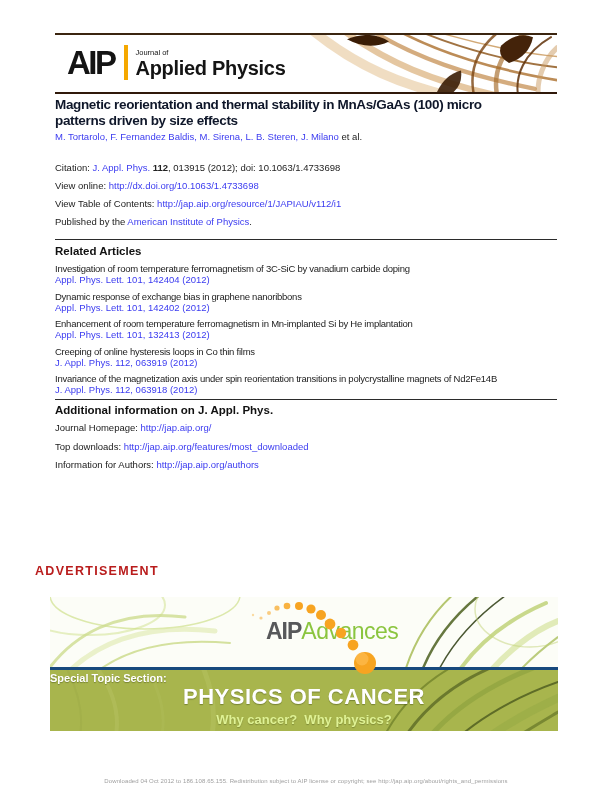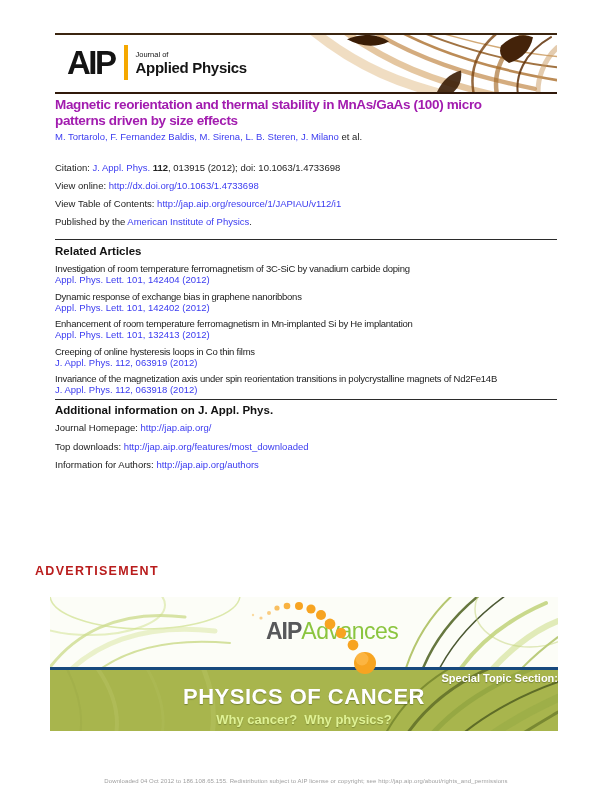--- a/index.html
+++ b/index.html
@@ -13,27 +13,27 @@
   
   .masthead {
     position:absolute; left:55px; top:33px; width:502px; height:57px;
     background:#fff; border-top:2px solid #3b2510; border-bottom:2px solid #30190a;
   }
   .masthead svg { position:absolute; left:0; top:0; width:100%; height:100%; }
   .logo { position:absolute; left:12px; top:10px; display:flex; align-items:center; }
   .logo-aip { font-size:33px; font-weight:bold; letter-spacing:-2.5px; color:#141414; line-height:1; }
   .logo-bar { width:4px; height:35px; background:var(--aip-bar-orange); margin:0 8px 0 9px; }
   .jof   { font-size:7.5px; font-weight:normal; color:#141414; margin-bottom:1px; }
-  .jtitle{ font-size:15px;  font-weight:bold; color:#141414; letter-spacing:-0.3px; line-height:1; }
+  .jtitle{ font-size:20px;  font-weight:bold; color:#141414; letter-spacing:-0.3px; line-height:1; }
 
   
   .title {
     position:absolute; left:55px; top:97px; width:500px; margin:0;
     font-size:13.5px; font-weight:bold; letter-spacing:-0.35px;
-    line-height:15.5px; color:#a21caf;
+    line-height:15.5px; color:#0f172a;
   }
   .authors { position:absolute; left:55px; top:131px; font-size:9.5px; color:#222; }
   .lnk { color:var(--link-blue); text-decoration:none; cursor:pointer; }
 
   .citeblock { position:absolute; left:55px; top:162px; font-size:9.5px; color:#222; }
   .citeblock p { margin:0 0 7px 0; line-height:11px; }
   .vol { font-weight:bold; }
 
   
   .rule { position:absolute; left:55px; width:502px; border:none; border-top:1.6px solid #2b2b2b; margin:0; }
@@ -58,21 +58,21 @@
   .adbanner { position:absolute; left:50px; top:597px; width:508px; height:134px; cursor:pointer; }
   .ad-top { position:absolute; left:0; top:0; width:508px; height:70px; background:#fcfdf7; overflow:hidden; }
   .ad-top svg { position:absolute; left:0; top:0; }
   .ad-line { position:absolute; left:0; top:70px; width:508px; height:3px; background:var(--ad-navy-line); }
   .ad-green { position:absolute; left:0; top:73px; width:508px; height:61px; background:var(--ad-green-band); overflow:hidden; }
   .ad-green svg { position:absolute; left:0; top:0; }
   .ad-logo { position:absolute; left:216px; top:23px; font-size:23px; line-height:1; white-space:nowrap; }
   .brand-aip { color:var(--ad-brand-gray); font-weight:bold; letter-spacing:-1px; }
   .brand-adv { color:var(--ad-brand-green); letter-spacing:-0.5px; }
   .ad-dots { position:absolute; left:0; top:0; width:508px; height:134px; pointer-events:none; }
-  .ad-st { position:absolute; left:0; top:2px; width:100%; text-align:right;
+  .ad-st { position:absolute; left:0; top:2px; width:100%; text-align:left;
            color:#fff; font-weight:bold; font-size:11px; text-shadow:0 1px 1px rgba(60,70,20,.45); }
   .ad-headline { position:absolute; left:0; top:14px; width:100%; text-align:center;
            color:#fff; font-weight:bold; font-size:22px; letter-spacing:0.5px;
            text-shadow:0 1px 1px rgba(60,70,20,.45); }
   .ad-row { position:absolute; left:0; top:42px; width:100%;
             display:flex; justify-content:center; align-items:center; gap:16px;flex-direction:column; }
   .ad-tagline { color:var(--ad-tagline-green); font-weight:bold; font-size:13px;
             text-shadow:0 1px 1px rgba(60,70,20,.35); }
   .ad-btn {
     font-family:inherit; font-size:8.5px; font-weight:bold; color:#fff;

